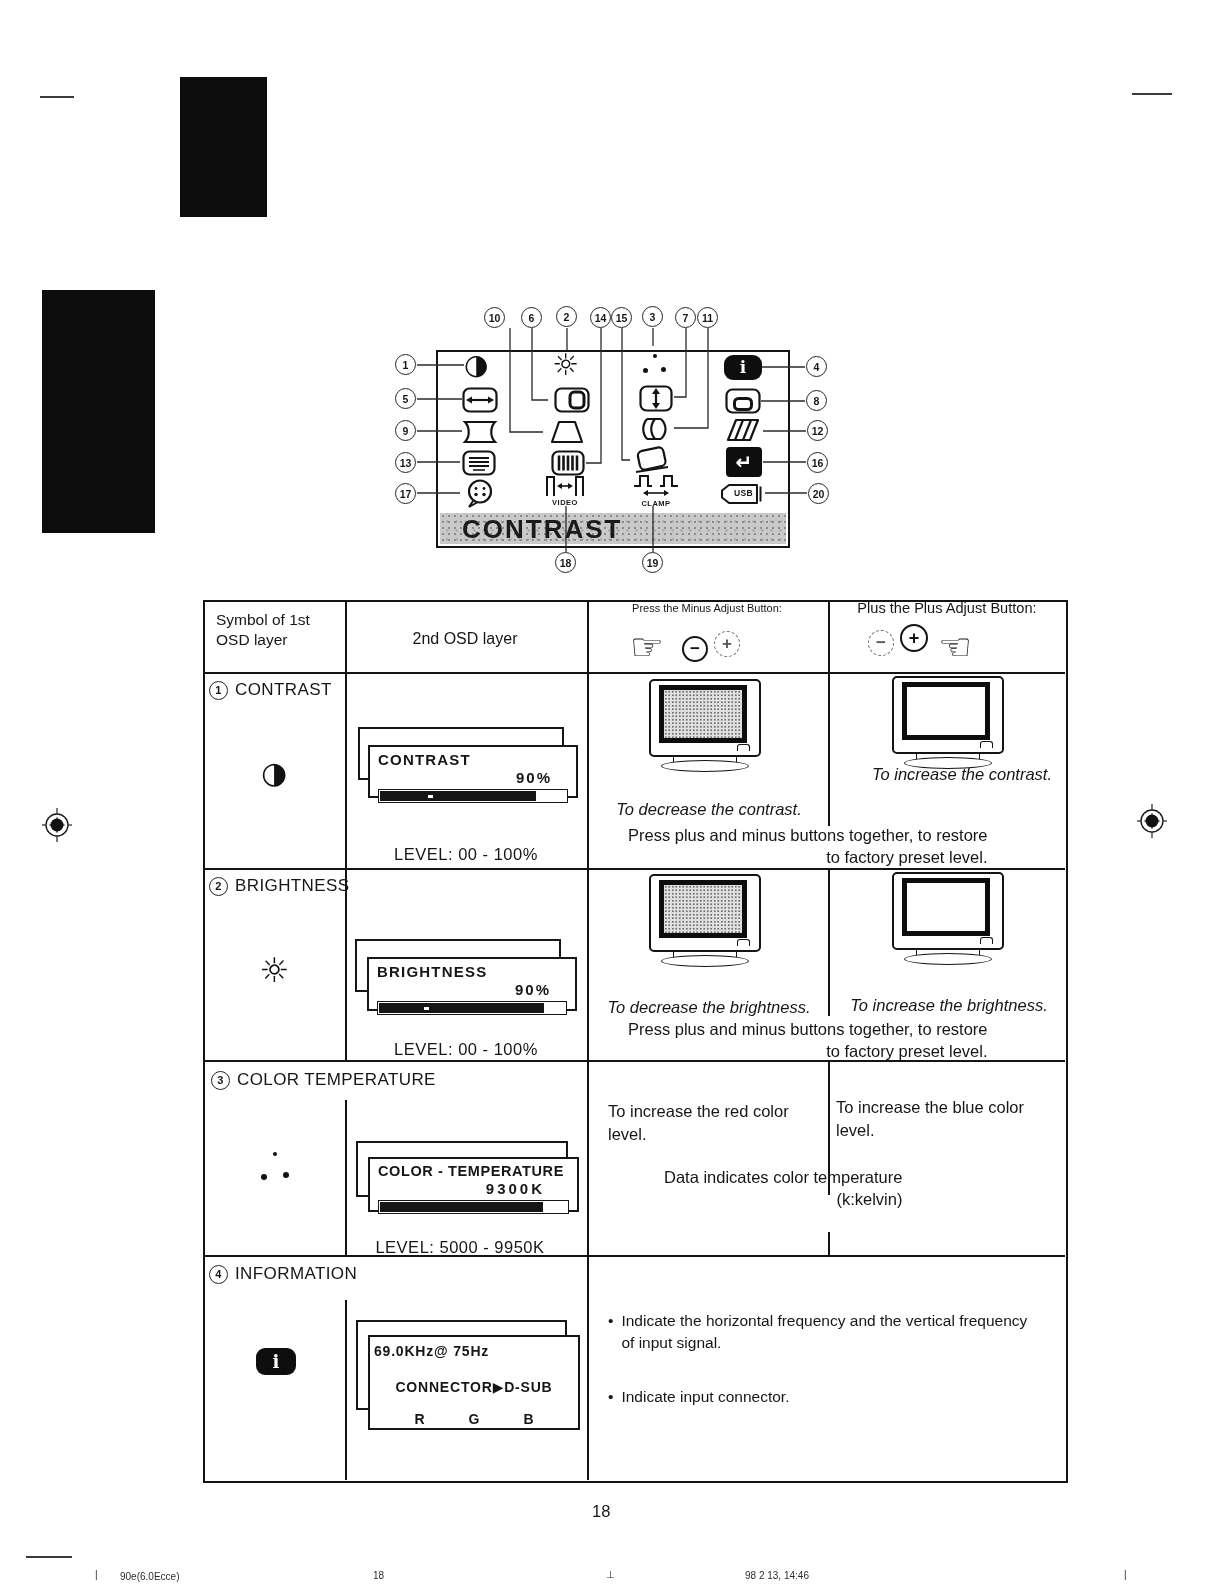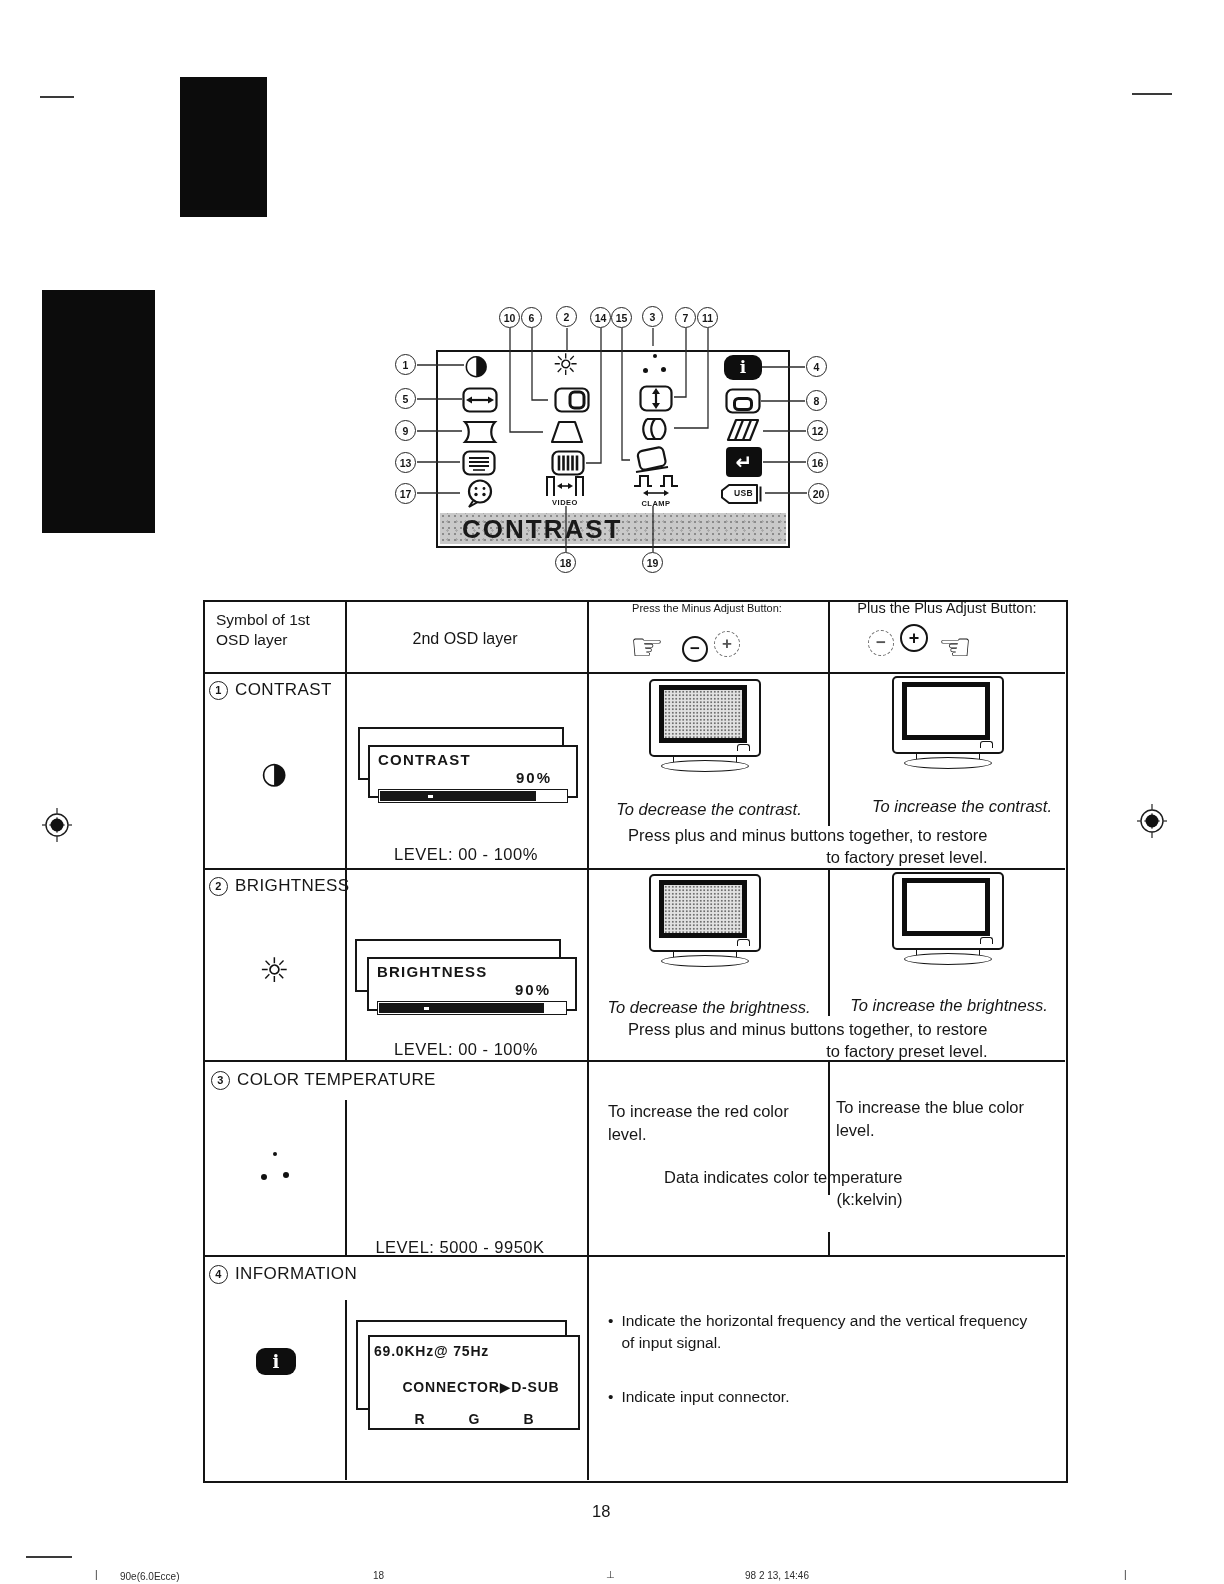--- a/index.html
+++ b/index.html
@@ -289,21 +289,21 @@
     <span class="callout" style="left:15px;top:120px;">9</span>
     <span class="callout" style="left:15px;top:152px;">13</span>
     <span class="callout" style="left:15px;top:183px;">17</span>
 
     <span class="callout" style="left:426px;top:56px;">4</span>
     <span class="callout" style="left:426px;top:90px;">8</span>
     <span class="callout" style="left:427px;top:120px;">12</span>
     <span class="callout" style="left:427px;top:152px;">16</span>
     <span class="callout" style="left:428px;top:183px;">20</span>
 
-    <span class="callout" style="left:119px;top:7px;">10</span>
+    <span class="callout" style="left:104px;top:7px;">10</span>
     <span class="callout" style="left:141px;top:7px;">6</span>
     <span class="callout" style="left:176px;top:6px;">2</span>
     <span class="callout" style="left:210px;top:7px;">14</span>
     <span class="callout" style="left:231px;top:7px;">15</span>
     <span class="callout" style="left:262px;top:6px;">3</span>
     <span class="callout" style="left:295px;top:7px;">7</span>
     <span class="callout" style="left:317px;top:7px;">11</span>
 
     <span class="callout" style="left:175px;top:252px;">18</span>
     <span class="callout" style="left:262px;top:252px;">19</span>
@@ -373,21 +373,21 @@
     <div class="mon-case">
         <div class="mon-bezel">
           <div class="mon-screen"></div>
         </div>
         <div class="mon-btn"></div>
       </div>
     <div class="mon-neck"></div>
       <div class="mon-base"></div>
   </div>
   <div class="abs mon-cap" style="left:593px;top:800px;width:232px;text-align:center;">To decrease the contrast.</div>
-  <div class="abs mon-cap" style="left:830px;top:797px;width:264px;text-align:center;">To increase the contrast.</div>
+  <div class="abs mon-cap" style="left:830px;top:765px;width:264px;text-align:center;">To increase the contrast.</div>
   <div class="note" style="left:628px;top:824px;">
     <div>Press plus and minus buttons together, to restore</div>
     <div style="margin-left:3px;">to factory preset level.</div>
   </div>
 
   <div class="hdg" style="left:209px;top:876px;">
     <span class="mini-circ">2</span>
     <span>BRIGHTNESS</span>
   </div>
   <div class="abs glyph" style="left:259px;top:953px;font-size:34px;">☼</div>
@@ -436,20 +436,30 @@
   <div class="hdg" style="left:211px;top:1070px;">
     <span class="mini-circ">3</span>
     <span>COLOR TEMPERATURE</span>
   </div>
   <div class="abs" style="left:258px;top:1148px;width:34px;height:36px;">
     <div class="abs" style="left:15px;top:4px;width:4px;height:4px;border-radius:50%;background:#111;"></div>
     <div class="abs" style="left:3px;top:26px;width:6px;height:6px;border-radius:50%;background:#111;"></div>
     <div class="abs" style="left:25px;top:24px;width:6px;height:6px;border-radius:50%;background:#111;"></div>
   </div>
 
+  <div class="abs" style="left:354px;top:1139px;width:230px;height:80px;">
+    <div class="osd-back" style="left:2px;top:2px;width:212px;height:56px;"></div>
+    <div class="osd-front" style="left:14px;top:18px;width:211px;height:55px;">
+      <div class="osd-title" style="font-size:14.5px;letter-spacing:.6px;">COLOR - TEMPERATURE</div>
+      <div class="osd-value" style="letter-spacing:3px;padding-right:24px;">9300K</div>
+      <div class="osd-bar">
+        <div class="osd-fill" style="width: 86%;"></div>
+      </div>
+    </div>
+  </div>
   <div class="lvl" style="left:340px;top:1238px;width:240px;">LEVEL: 5000 - 9950K</div>
 
   <div class="abs" style="left:608px;top:1100px;width:212px;font-size:16.5px;line-height:23px;">To increase the red color level.</div>
   <div class="abs" style="left:836px;top:1096px;width:218px;font-size:16.5px;line-height:23px;">To increase the blue color level.</div>
   <div class="note" style="left:664px;top:1166px;">
     <div>Data indicates color temperature</div>
     <div>(k:kelvin)</div>
   </div>
 
   <div class="hdg" style="left:209px;top:1264px;">
@@ -457,21 +467,21 @@
     <span>INFORMATION</span>
   </div>
   <div class="abs pill" style="left:256px;top:1348px;width:40px;height:27px;">
     <span style="font-size:18px;">i</span>
   </div>
 
   <div class="abs" style="left:354px;top:1318px;width:230px;height:115px;">
     <div class="osd-back" style="left:2px;top:2px;width:211px;height:90px;"></div>
     <div class="osd-front" style="left:14px;top:17px;width:212px;height:95px;padding:0;">
       <div class="abs" style="left:4px;top:6px;font-weight:bold;font-size:14px;letter-spacing:.8px;">69.0KHz@ 75Hz</div>
-      <div class="abs" style="left:0;top:42px;width:100%;text-align:center;font-weight:bold;font-size:14px;letter-spacing:.8px;margin-left:7px;">
+      <div class="abs" style="left:0;top:42px;width:100%;text-align:center;font-weight:bold;font-size:14px;letter-spacing:.8px;">
         <span>CONNECTOR</span><span style="font-family:'DejaVu Sans',sans-serif;">▶</span><span>D-SUB</span>
       </div>
       <div class="abs" style="left:0;top:74px;width:100%;display:flex;justify-content:center;gap:44px;font-weight:bold;font-size:14px;">
         <span>R</span>
         <span>G</span>
         <span>B</span>
       </div>
     </div>
   </div>
 

